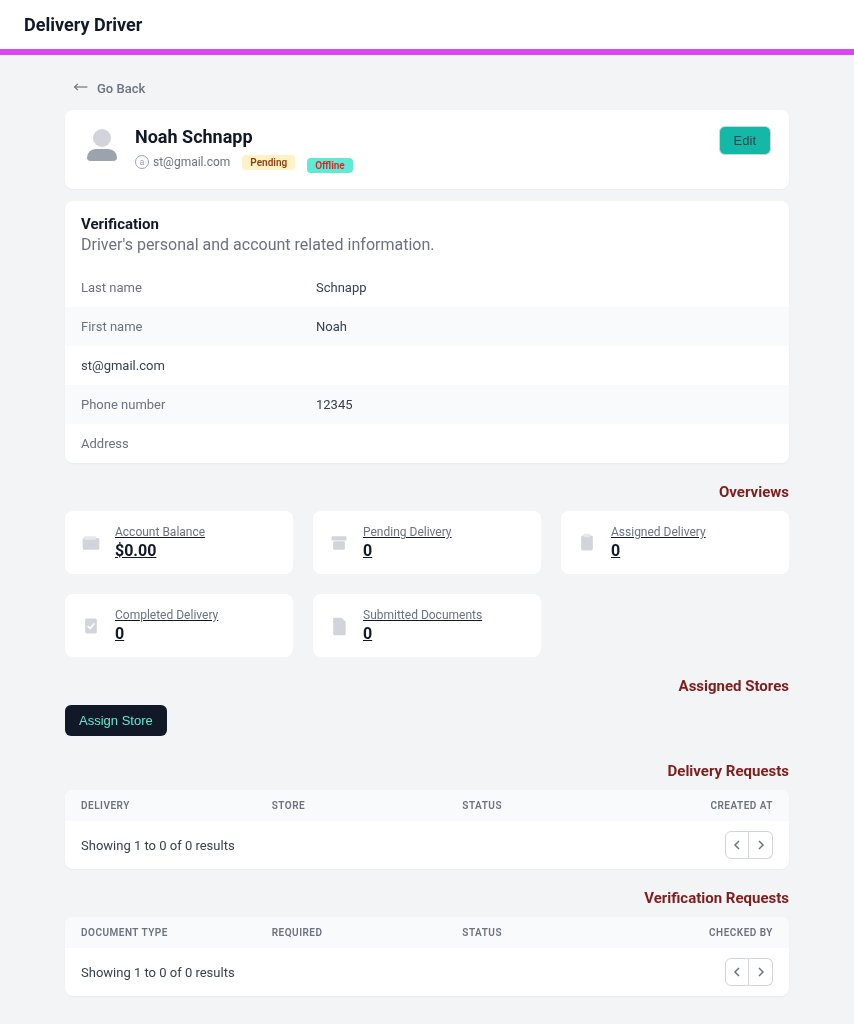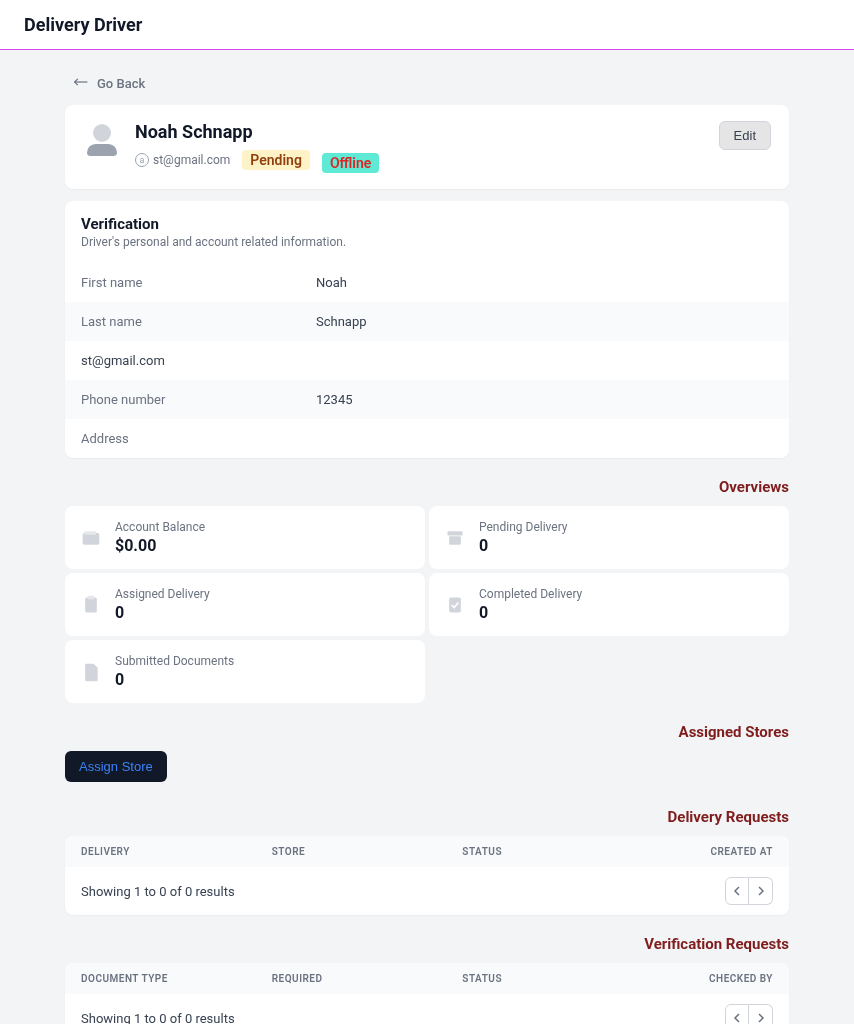--- a/index.html
+++ b/index.html
@@ -4,21 +4,21 @@
 <style>
   * { box-sizing: border-box; margin: 0; padding: 0; }
   body {
     font-family: -apple-system, BlinkMacSystemFont, "Segoe UI", Roboto, "Helvetica Neue", Arial, sans-serif;
     background: #f3f4f6;
     color: #111827;
     font-size: 14px;
   }
   .topbar {
     background: #fff;
-    border-bottom: 1px solid #d946ef;
+    border-bottom: 6px solid #d946ef;
     padding: 14px 24px;
   }
   .topbar h1 {
     font-size: 18px;
     font-weight: 700;
     color: #111827;
   }
   .container {
     max-width: 724px;
     margin: 0 auto;
@@ -85,61 +85,62 @@
     width: 14px; height: 14px;
     border: 1.5px solid #9ca3af;
     border-radius: 50%;
     display: inline-flex;
     align-items: center;
     justify-content: center;
     font-size: 9px;
     color: #9ca3af;
   }
   .badge {
-    font-size: 14px;
+    font-size: 10px;
     font-weight: 600;
     padding: 2px 8px;
     border-radius: 4px;
   }
   .badge-pending { background: #fef3c7; color: #92400e; }
   .badge-offline { background: #5eead4; color: #dc2626; margin-top: 7px; }
   .edit-btn {
-    background: #e5e5e5;
+    background: #14b8a6;
     border: 1px solid #d1d5db;
     border-radius: 6px;
     padding: 6px 14px;
     font-size: 13px;
     font-weight: 500;
     cursor: pointer;
     color: #374151;
   }
   .info-card { margin-bottom: 20px; overflow: hidden; }
   .info-header { padding: 14px 16px; }
   .info-header h3 { font-size: 15px; font-weight: 700; margin-bottom: 2px; }
-  .info-header p { font-size: 12px; color: #6b7280; }
+  .info-header p { font-size: 16px; color: #6b7280; }
   .info-row {
     display: flex;
     padding: 12px 16px;
     font-size: 13px;
   }
   .info-row:nth-child(even) { background: #f9fafb; }
   .info-row .label { width: 235px; color: #6b7280; }
   .info-row .value { color: #374151; }
   .section-title {
     font-size: 15px;
     font-weight: 700;
     margin: 6px 0 10px;
     color: #7f1d1d;
     text-align: right;
   }
   .overview-grid {
     display: grid;
-    grid-template-columns: repeat(2, 1fr);
-    gap: 4px;
+    grid-template-columns: repeat(3, 1fr);
+    gap: 20px;
     margin-bottom: 20px;
+    text-decoration: underline;
   }
   .overview-tile {
     background: #fff;
     border-radius: 8px;
     padding: 14px 14px;
     display: flex;
     gap: 12px;
     align-items: center;
   }
   .tile-icon {
@@ -147,21 +148,21 @@
     color: #9ca3af;
     display: flex;
     align-items: center;
     justify-content: center;
   }
   .tile-icon svg { width: 20px; height: 20px; fill: #d1d5db; }
   .tile-label { font-size: 12px; color: #6b7280; margin-bottom: 2px; }
   .tile-value { font-size: 16px; font-weight: 700; color: #111827; }
   .assign-btn {
     background: #111827;
-    color: #3b82f6;
+    color: #5eead4;
     border: none;
     border-radius: 6px;
     padding: 8px 14px;
     font-size: 13px;
     font-weight: 500;
     cursor: pointer;
     margin-bottom: 20px;
   }
   .table-card { margin-bottom: 20px; overflow: hidden; }
   .thead {
@@ -236,26 +237,26 @@
   </div>
 
   
   <div class="card info-card">
     <div class="info-header">
       <h3>Verification</h3>
       <p>Driver's personal and account related information.</p>
     </div>
     <div id="info-rows">
         <div class="info-row">
+          <div class="label">Last name</div>
+          <div class="value">Schnapp</div>
+        </div>
+        <div class="info-row">
           <div class="label">First name</div>
           <div class="value">Noah</div>
-        </div>
-        <div class="info-row">
-          <div class="label">Last name</div>
-          <div class="value">Schnapp</div>
         </div>
         <div class="info-row">
           <div class="value">st@gmail.com</div>
         </div>
         <div class="info-row">
           <div class="label">Phone number</div>
           <div class="value">12345</div>
         </div>
         <div class="info-row">
           <div class="label">Address</div>

